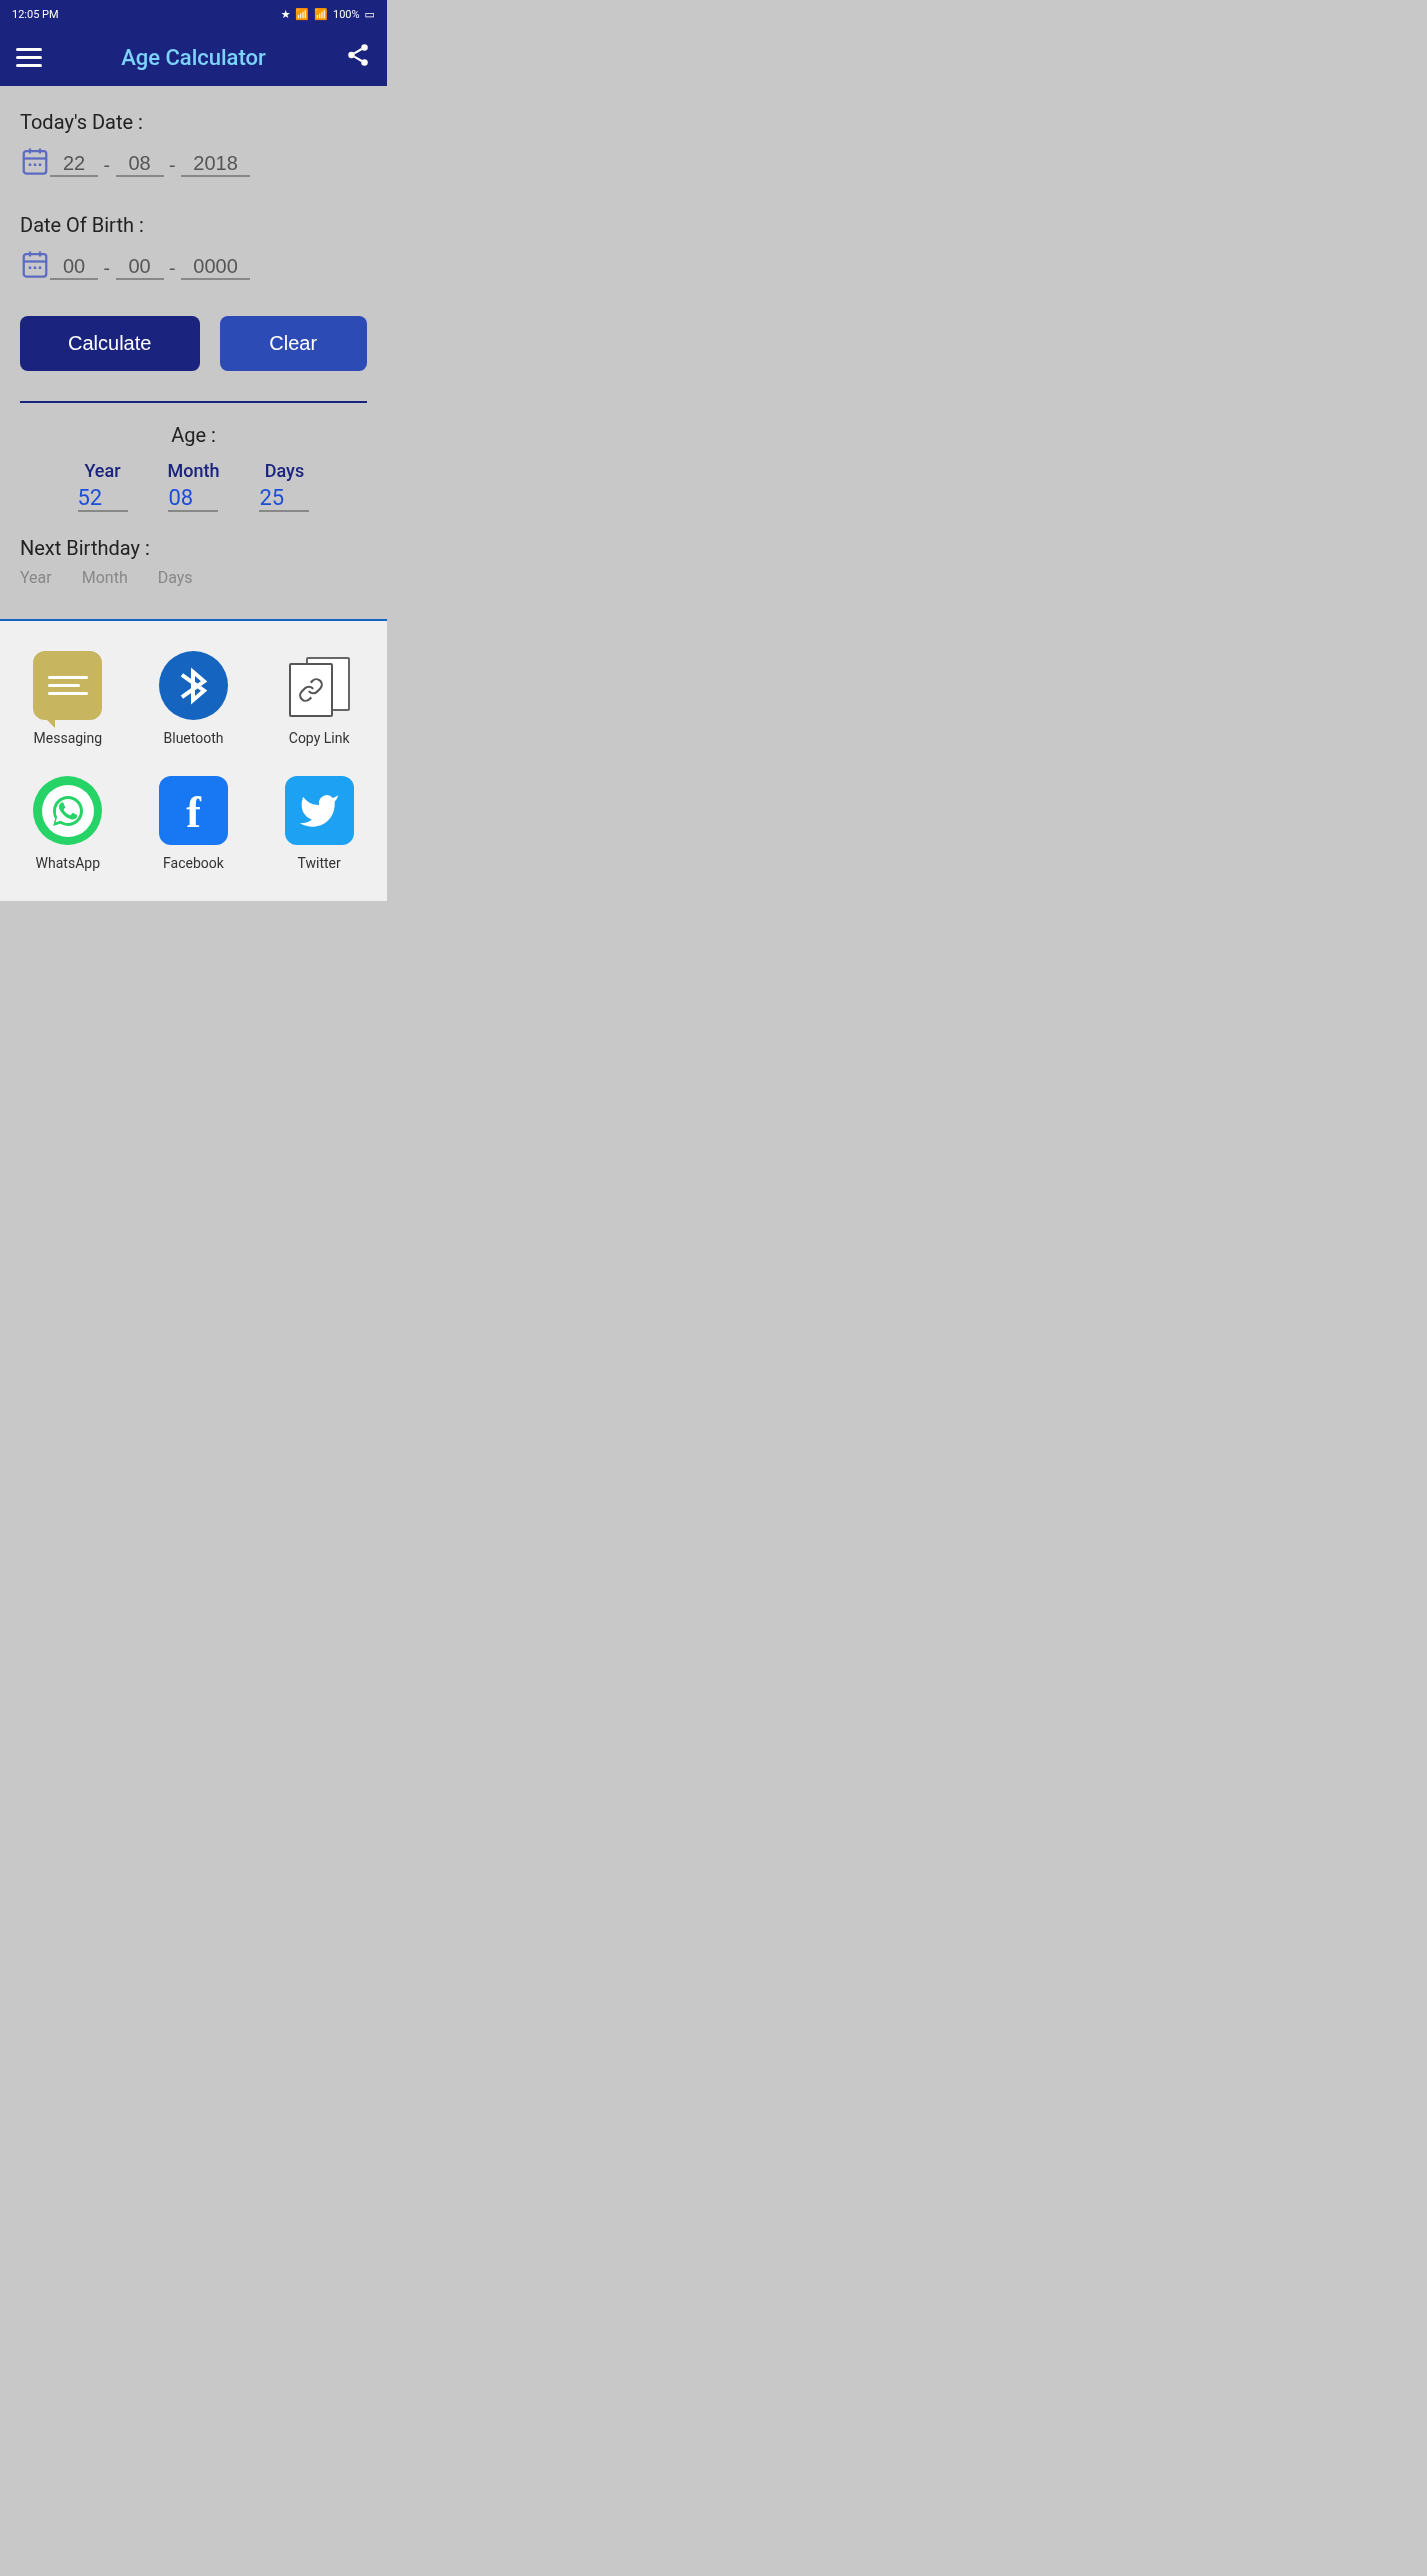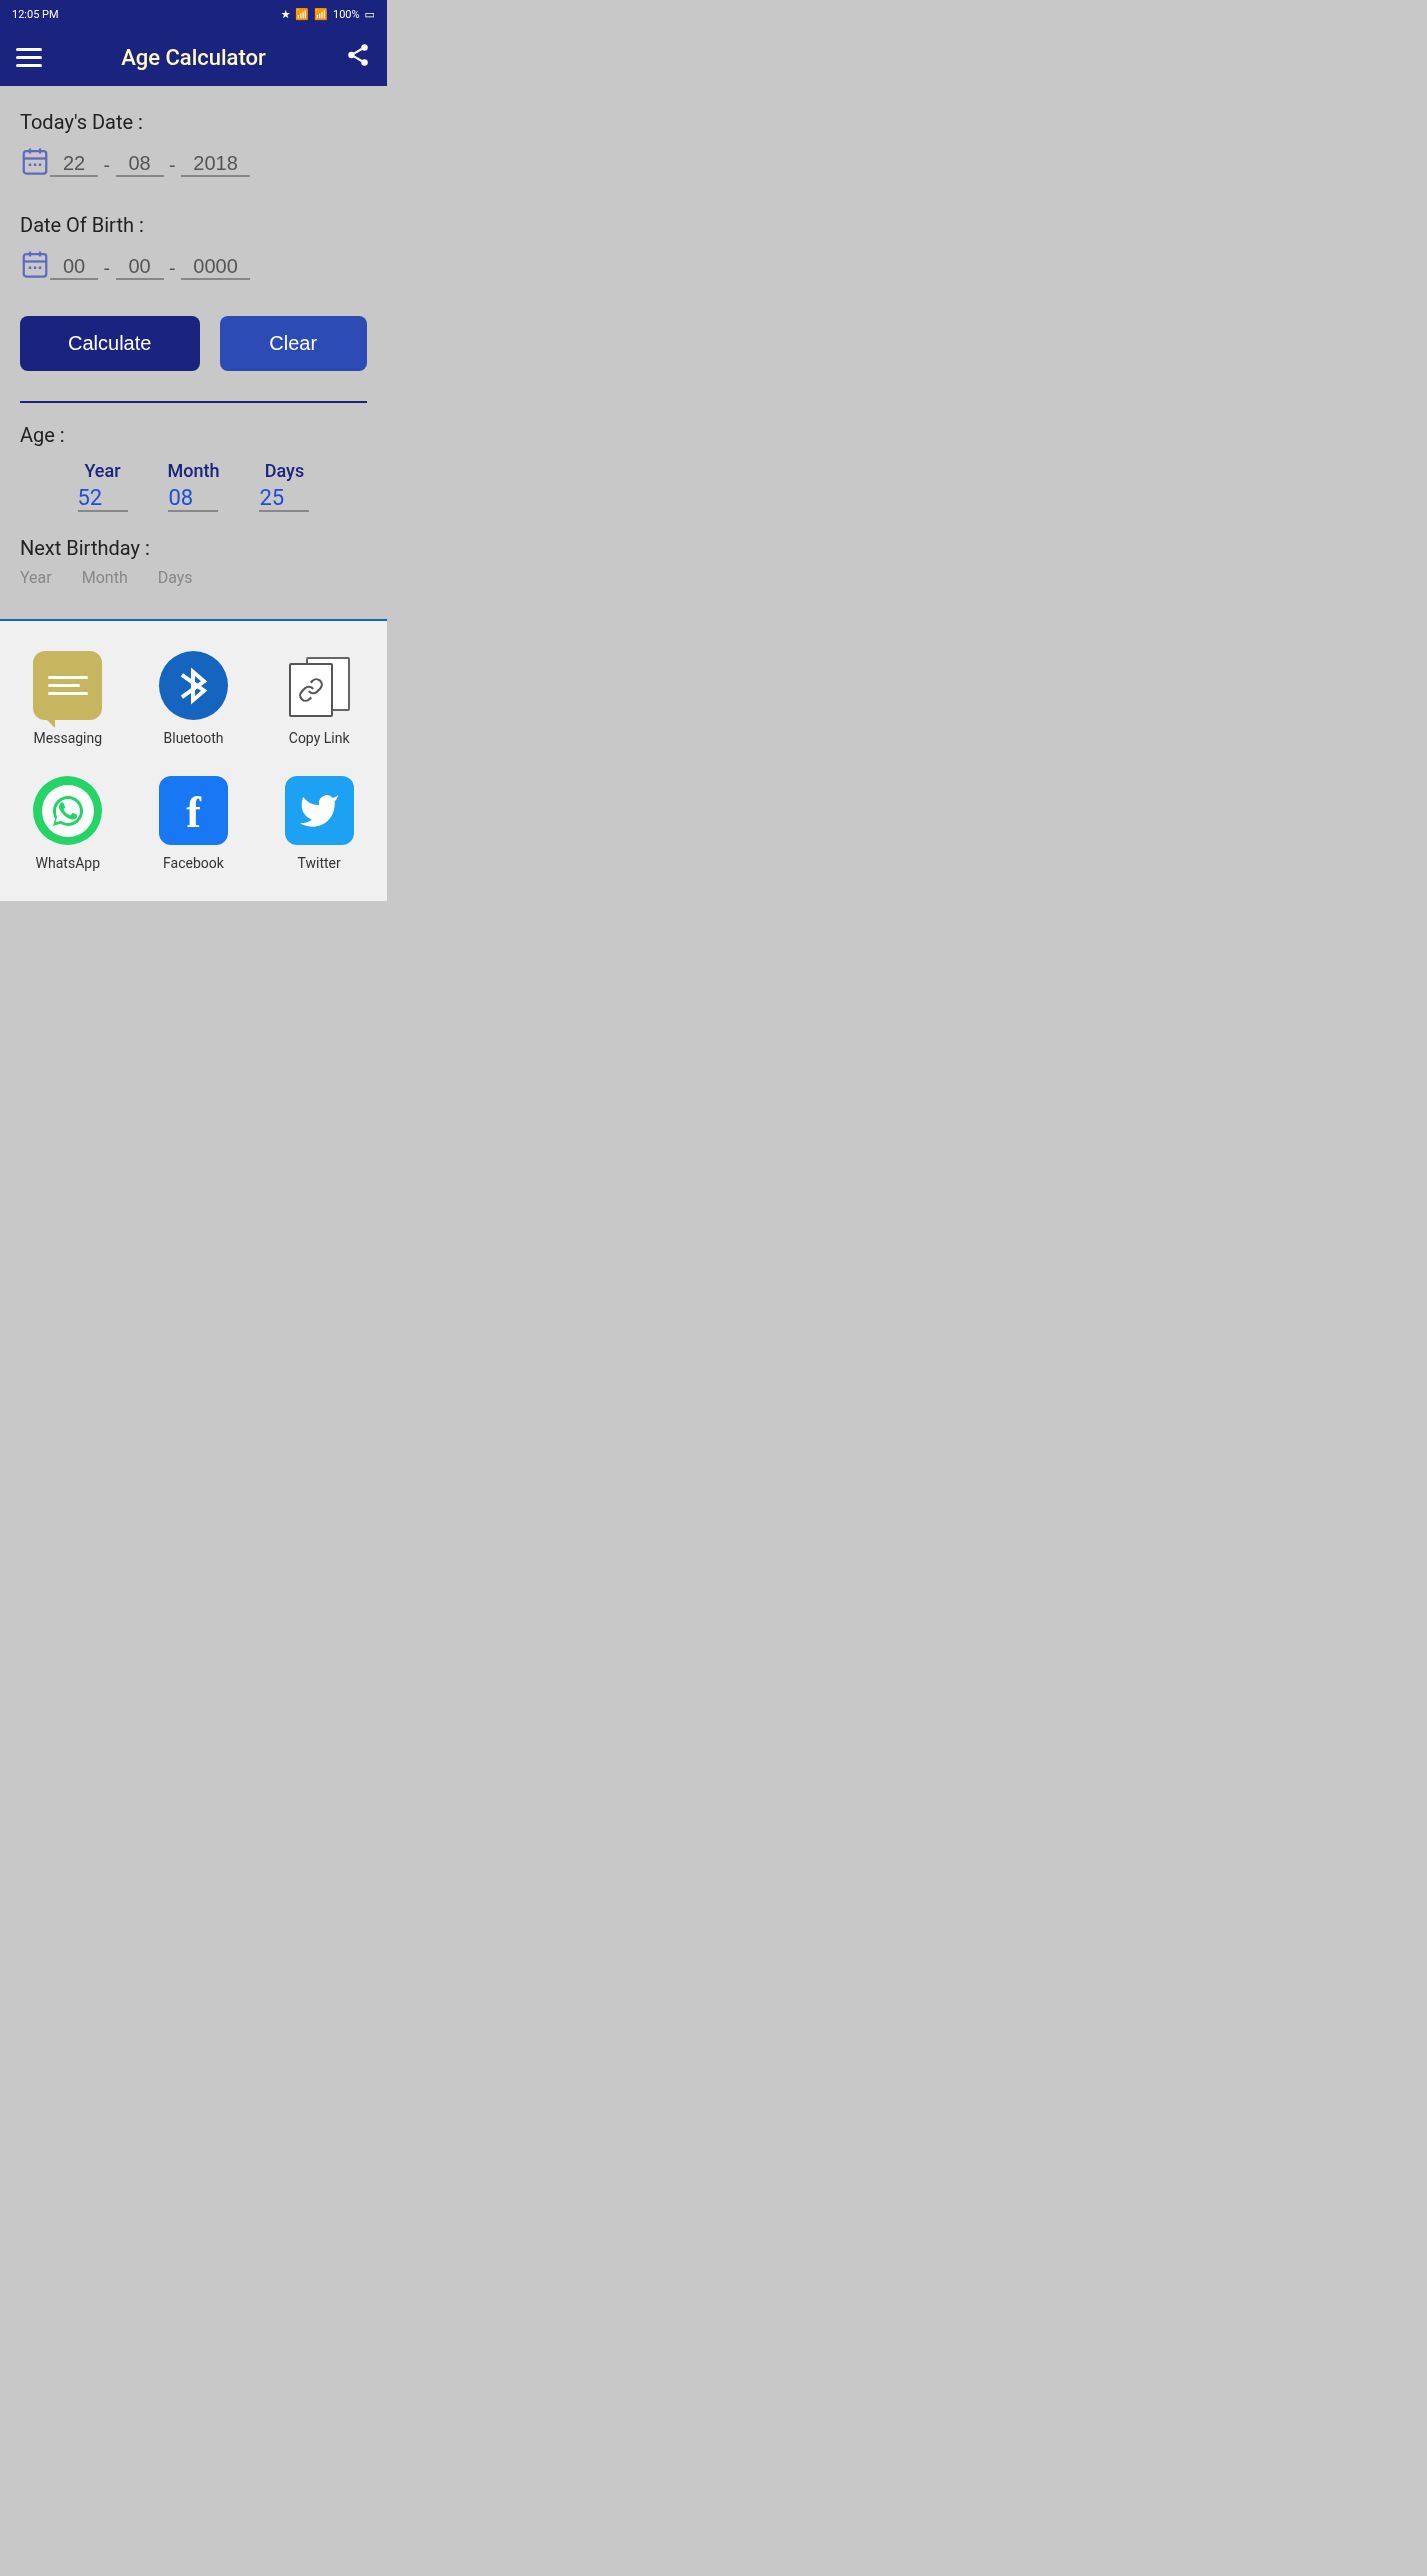--- a/index.html
+++ b/index.html
@@ -37,21 +37,21 @@
       height: 58px;
       display: flex;
       align-items: center;
       justify-content: space-between;
       padding: 0 16px;
       color: white;
     }
     .app-bar-title {
       font-size: 22px;
       font-weight: 500;
-      color: #fef9c3;
+      color: #7dd3fc;
     }
     .hamburger-icon {
       display: flex;
       flex-direction: column;
       gap: 5px;
       cursor: pointer;
     }
     .hamburger-icon span {
       display: block;
       width: 26px;
@@ -153,20 +153,21 @@
     }
 
     .age-section {
       margin-top: 10px;
     }
 
     .age-label {
       font-size: 20px;
       color: #222;
       margin-bottom: 13px;
+      text-align: center;
     }
 
     .age-result-row {
       display: flex;
       justify-content: center;
       gap: 40px;
       margin: 10px 0;
     }
 
     .age-col {

